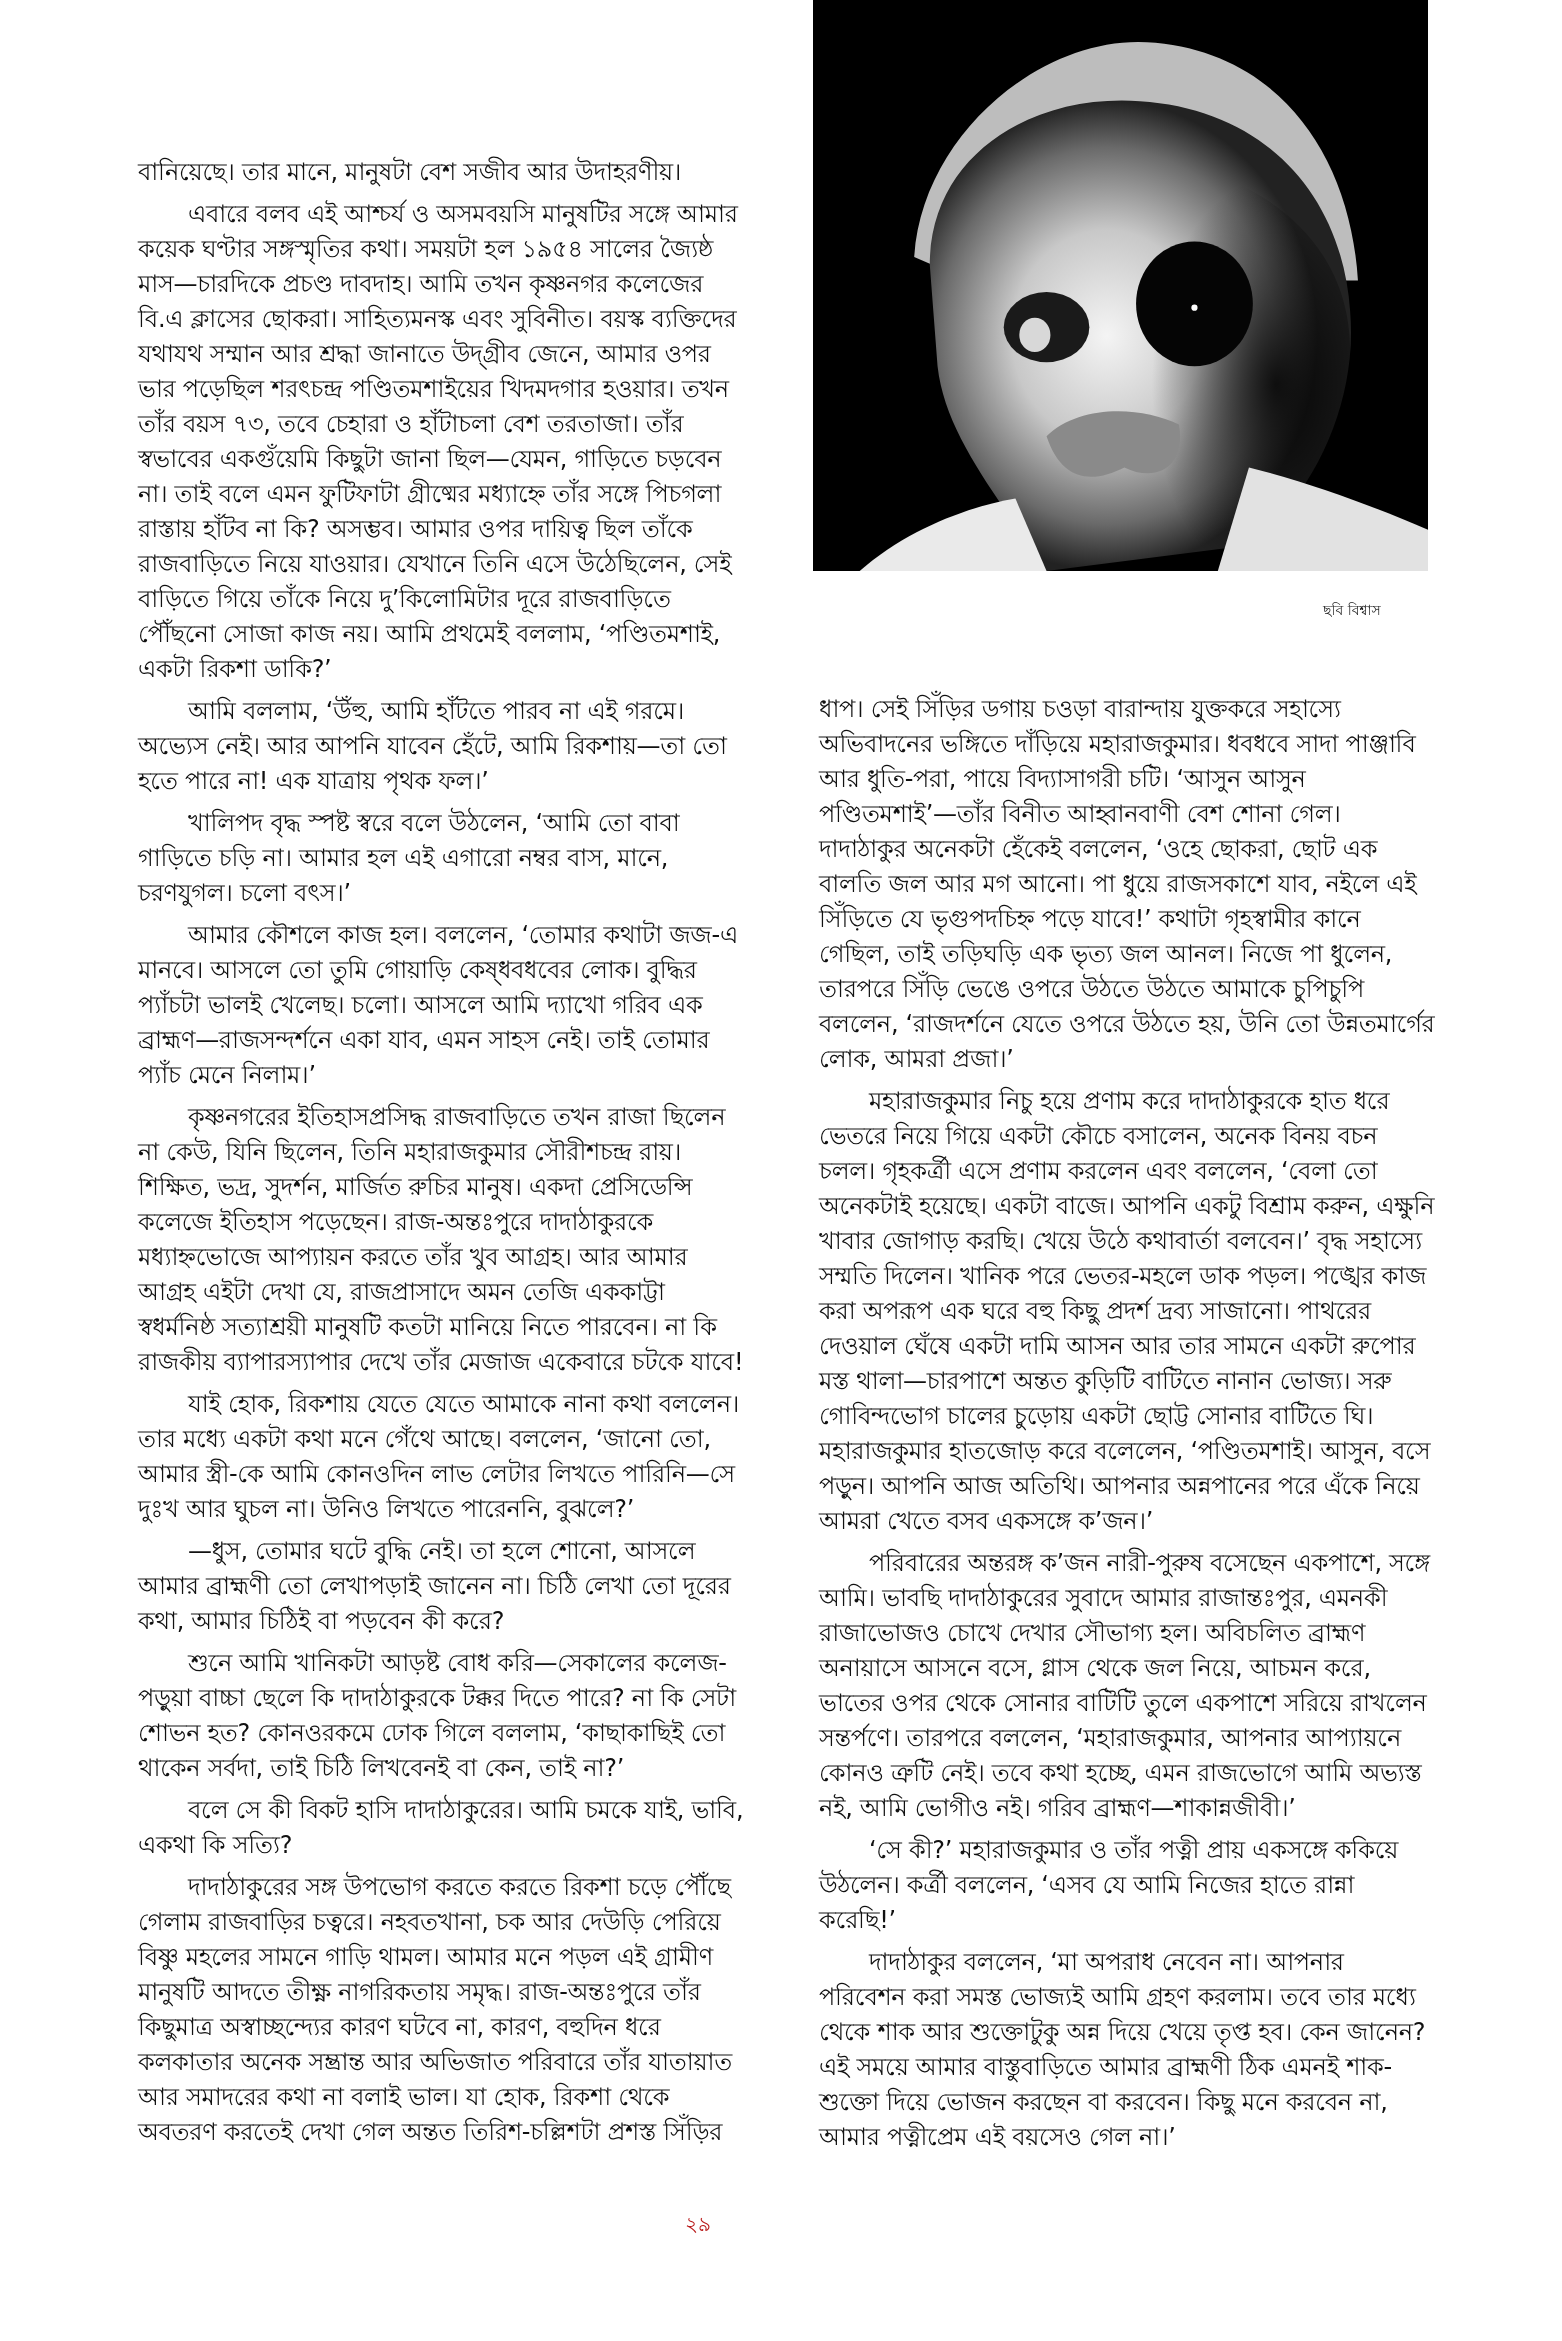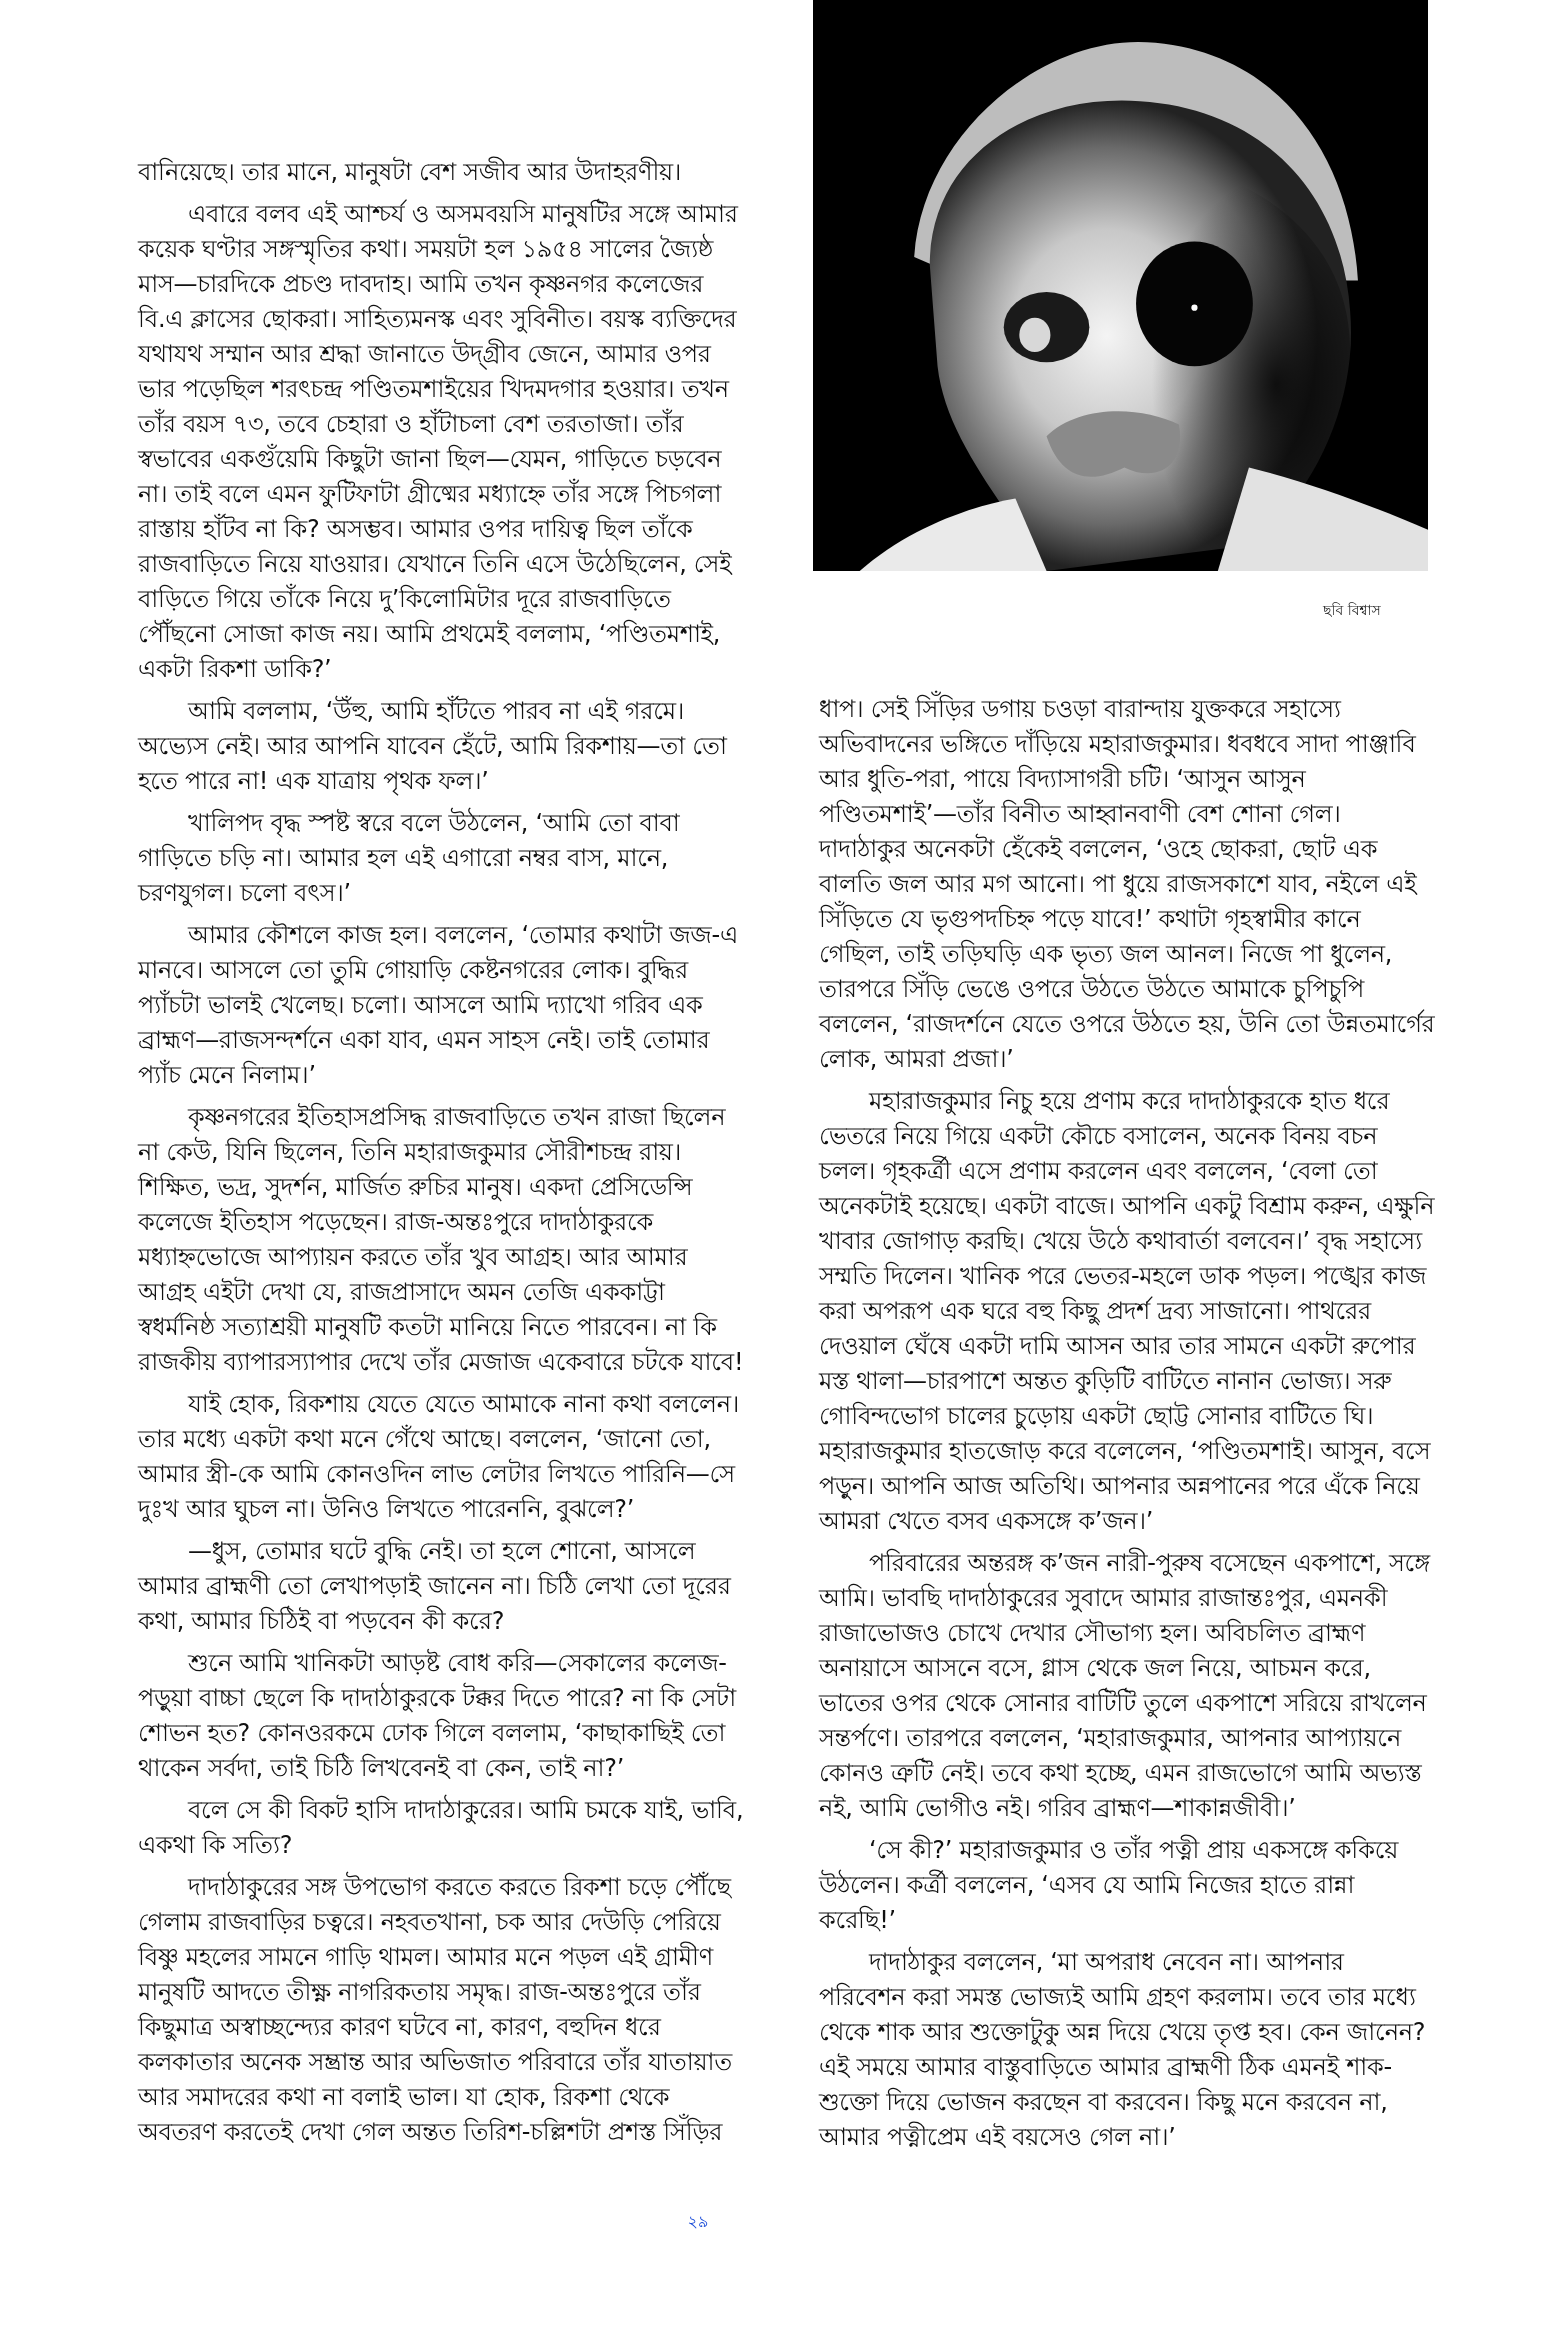--- a/index.html
+++ b/index.html
@@ -12,21 +12,21 @@
   .col-right { left: 812px; top: 685px;  width: 630px; }
   .col p { margin: 7px; text-align: left; }
   .col p.indent { text-indent: 50px; }
 
   .photo { position: absolute; left: 813px; top: 0; width: 615px; height: 571px;
            background: radial-gradient(ellipse 34% 42% at 45% 52%, #f2f2f2 0%, #cfcfcf 35%, #7a7a7a 60%, #1a1a1a 78%, #000 90%),
                        #000; overflow: hidden; }
   .photo svg { width: 100%; height: 100%; display: block; }
 
   .caption { position: absolute; left: 1323px; top: 599px; font-size: 14px; color: #222; }
-  .page-number { position: absolute; left: 0; width: 1396px; top: 2209px; text-align: center; font-size: 16px; color: #1d4ed8; }
+  .page-number { position: absolute; left: 0; width: 1396px; top: 2209px; text-align: center; font-size: 20px; color: #b91c1c; }
 </style>
 </head>
 <body>
 
 <div class="page">
 
   <div class="photo" role="img" aria-label="black-and-white portrait photograph of an elderly man with a moustache">
     <svg viewBox="0 0 790 733" preserveAspectRatio="none">
       <defs>
         <radialGradient id="face" cx="0.42" cy="0.5" r="0.5">
@@ -60,21 +60,21 @@
     </svg>
   </div>
 
   <div class="caption">ছবি বিশ্বাস</div>
 
   <div class="col col-left">
     <p>বানিয়েছে। তার মানে, মানুষটা বেশ সজীব আর উদাহরণীয়।</p>
     <p class="indent">এবারে বলব এই আশ্চর্য ও অসমবয়সি মানুষটির সঙ্গে আমার কয়েক ঘণ্টার সঙ্গস্মৃতির কথা। সময়টা হল ১৯৫৪ সালের জ্যৈষ্ঠ মাস—চারদিকে প্রচণ্ড দাবদাহ। আমি তখন কৃষ্ণনগর কলেজের বি.এ ক্লাসের ছোকরা। সাহিত্যমনস্ক এবং সুবিনীত। বয়স্ক ব্যক্তিদের যথাযথ সম্মান আর শ্রদ্ধা জানাতে উদ্‌গ্রীব জেনে, আমার ওপর ভার পড়েছিল শরৎচন্দ্র পণ্ডিতমশাইয়ের খিদমদগার হওয়ার। তখন তাঁর বয়স ৭৩, তবে চেহারা ও হাঁটাচলা বেশ তরতাজা। তাঁর স্বভাবের একগুঁয়েমি কিছুটা জানা ছিল—যেমন, গাড়িতে চড়বেন না। তাই বলে এমন ফুটিফাটা গ্রীষ্মের মধ্যাহ্নে তাঁর সঙ্গে পিচগলা রাস্তায় হাঁটব না কি? অসম্ভব। আমার ওপর দায়িত্ব ছিল তাঁকে রাজবাড়িতে নিয়ে যাওয়ার। যেখানে তিনি এসে উঠেছিলেন, সেই বাড়িতে গিয়ে তাঁকে নিয়ে দু’কিলোমিটার দূরে রাজবাড়িতে পৌঁছনো সোজা কাজ নয়। আমি প্রথমেই বললাম, ‘পণ্ডিতমশাই, একটা রিকশা ডাকি?’</p>
     <p class="indent">আমি বললাম, ‘উঁহু, আমি হাঁটতে পারব না এই গরমে। অভ্যেস নেই। আর আপনি যাবেন হেঁটে, আমি রিকশায়—তা তো হতে পারে না! এক যাত্রায় পৃথক ফল।’</p>
     <p class="indent">খালিপদ বৃদ্ধ স্পষ্ট স্বরে বলে উঠলেন, ‘আমি তো বাবা গাড়িতে চড়ি না। আমার হল এই এগারো নম্বর বাস, মানে, চরণযুগল। চলো বৎস।’</p>
-    <p class="indent">আমার কৌশলে কাজ হল। বললেন, ‘তোমার কথাটা জজ-এ মানবে। আসলে তো তুমি গোয়াড়ি কেষ্টনগরের লোক। বুদ্ধির প্যাঁচটা ভালই খেলেছ। চলো। আসলে আমি দ্যাখো গরিব এক ব্রাহ্মণ—রাজসন্দর্শনে একা যাব, এমন সাহস নেই। তাই তোমার প্যাঁচ মেনে নিলাম।’</p>
+    <p class="indent">আমার কৌশলে কাজ হল। বললেন, ‘তোমার কথাটা জজ-এ মানবে। আসলে তো তুমি গোয়াড়ি কেষ্ধবধবের লোক। বুদ্ধির প্যাঁচটা ভালই খেলেছ। চলো। আসলে আমি দ্যাখো গরিব এক ব্রাহ্মণ—রাজসন্দর্শনে একা যাব, এমন সাহস নেই। তাই তোমার প্যাঁচ মেনে নিলাম।’</p>
     <p class="indent">কৃষ্ণনগরের ইতিহাসপ্রসিদ্ধ রাজবাড়িতে তখন রাজা ছিলেন না কেউ, যিনি ছিলেন, তিনি মহারাজকুমার সৌরীশচন্দ্র রায়। শিক্ষিত, ভদ্র, সুদর্শন, মার্জিত রুচির মানুষ। একদা প্রেসিডেন্সি কলেজে ইতিহাস পড়েছেন। রাজ-অন্তঃপুরে দাদাঠাকুরকে মধ্যাহ্নভোজে আপ্যায়ন করতে তাঁর খুব আগ্রহ। আর আমার আগ্রহ এইটা দেখা যে, রাজপ্রাসাদে অমন তেজি এককাট্টা স্বধর্মনিষ্ঠ সত্যাশ্রয়ী মানুষটি কতটা মানিয়ে নিতে পারবেন। না কি রাজকীয় ব্যাপারস্যাপার দেখে তাঁর মেজাজ একেবারে চটকে যাবে!</p>
     <p class="indent">যাই হোক, রিকশায় যেতে যেতে আমাকে নানা কথা বললেন। তার মধ্যে একটা কথা মনে গেঁথে আছে। বললেন, ‘জানো তো, আমার স্ত্রী-কে আমি কোনওদিন লাভ লেটার লিখতে পারিনি—সে দুঃখ আর ঘুচল না। উনিও লিখতে পারেননি, বুঝলে?’</p>
     <p class="indent">—ধুস, তোমার ঘটে বুদ্ধি নেই। তা হলে শোনো, আসলে আমার ব্রাহ্মণী তো লেখাপড়াই জানেন না। চিঠি লেখা তো দূরের কথা, আমার চিঠিই বা পড়বেন কী করে?</p>
     <p class="indent">শুনে আমি খানিকটা আড়ষ্ট বোধ করি—সেকালের কলেজ-পড়ুয়া বাচ্চা ছেলে কি দাদাঠাকুরকে টক্কর দিতে পারে? না কি সেটা শোভন হত? কোনওরকমে ঢোক গিলে বললাম, ‘কাছাকাছিই তো থাকেন সর্বদা, তাই চিঠি লিখবেনই বা কেন, তাই না?’</p>
     <p class="indent">বলে সে কী বিকট হাসি দাদাঠাকুরের। আমি চমকে যাই, ভাবি, একথা কি সত্যি?</p>
     <p class="indent">দাদাঠাকুরের সঙ্গ উপভোগ করতে করতে রিকশা চড়ে পৌঁছে গেলাম রাজবাড়ির চত্বরে। নহবতখানা, চক আর দেউড়ি পেরিয়ে বিষ্ণু মহলের সামনে গাড়ি থামল। আমার মনে পড়ল এই গ্রামীণ মানুষটি আদতে তীক্ষ্ণ নাগরিকতায় সমৃদ্ধ। রাজ-অন্তঃপুরে তাঁর কিছুমাত্র অস্বাচ্ছন্দ্যের কারণ ঘটবে না, কারণ, বহুদিন ধরে কলকাতার অনেক সম্ভ্রান্ত আর অভিজাত পরিবারে তাঁর যাতায়াত আর সমাদরের কথা না বলাই ভাল। যা হোক, রিকশা থেকে অবতরণ করতেই দেখা গেল অন্তত তিরিশ-চল্লিশটা প্রশস্ত সিঁড়ির</p>
   </div>
 
   <div class="col col-right">
     <p>ধাপ। সেই সিঁড়ির ডগায় চওড়া বারান্দায় যুক্তকরে সহাস্যে অভিবাদনের ভঙ্গিতে দাঁড়িয়ে মহারাজকুমার। ধবধবে সাদা পাঞ্জাবি আর ধুতি-পরা, পায়ে বিদ্যাসাগরী চটি। ‘আসুন আসুন পণ্ডিতমশাই’—তাঁর বিনীত আহ্বানবাণী বেশ শোনা গেল। দাদাঠাকুর অনেকটা হেঁকেই বললেন, ‘ওহে ছোকরা, ছোট এক বালতি জল আর মগ আনো। পা ধুয়ে রাজসকাশে যাব, নইলে এই সিঁড়িতে যে ভৃগুপদচিহ্ন পড়ে যাবে!’ কথাটা গৃহস্বামীর কানে গেছিল, তাই তড়িঘড়ি এক ভৃত্য জল আনল। নিজে পা ধুলেন, তারপরে সিঁড়ি ভেঙে ওপরে উঠতে উঠতে আমাকে চুপিচুপি বললেন, ‘রাজদর্শনে যেতে ওপরে উঠতে হয়, উনি তো উন্নতমার্গের লোক, আমরা প্রজা।’</p>

